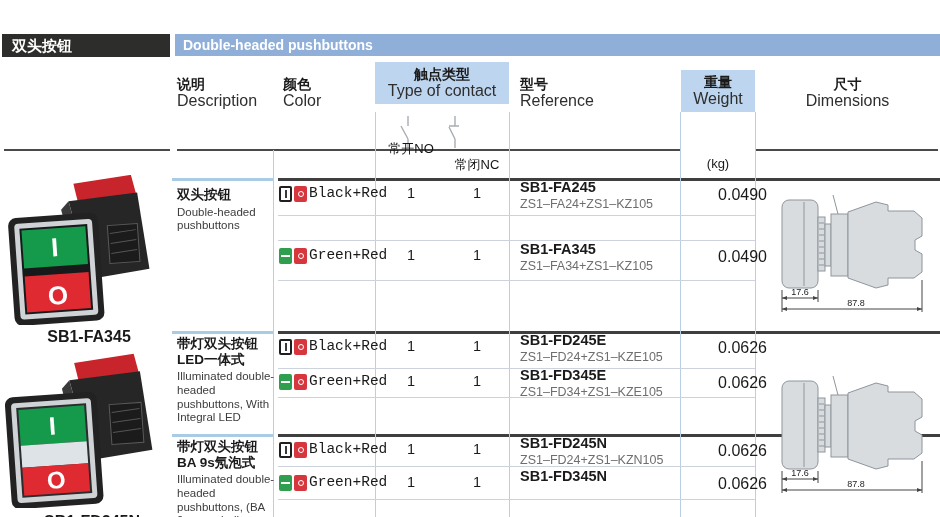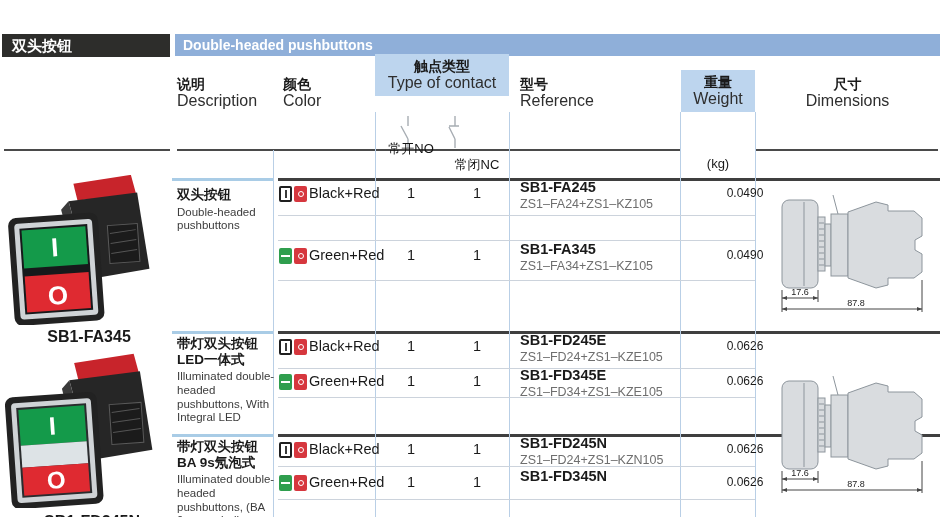--- a/index.html
+++ b/index.html
@@ -26,27 +26,27 @@
   .row{position:absolute;left:0;width:940px;height:34px;}
   .swpair{position:absolute;left:279px;top:4px;display:flex;gap:2px;}
   .sw{position:relative;width:13px;height:16px;border-radius:2px;display:inline-block;box-sizing:border-box;}
   .sw-blackface{background:#fff;border:2px solid #1f1f1f;}
   .sw-blackface i{position:absolute;left:50%;top:2px;bottom:2px;width:2px;background:#3a3a3a;transform:translateX(-50%);}
   .sw-green{background:#2f9e4e;}
   .sw-green i{position:absolute;left:2px;right:2px;top:50%;height:2px;background:#fff;transform:translateY(-50%);}
   .sw-red{background:#d6373e;}
   .sw-red i{position:absolute;width:6px;height:6px;border:1.5px solid #fff;border-radius:50%;
             left:50%;top:50%;transform:translate(-50%,-50%);box-sizing:border-box;}
-  .clabel{position:absolute;left:309px;top:3px;font-size:14.5px;}
+  .clabel{position:absolute;left:309px;top:3px;font-size:14.5px;font-family:Liberation Mono, monospace;}
   .cno{position:absolute;left:378px;width:66px;top:3px;text-align:center;font-size:14.5px;}
   .cnc{position:absolute;left:446px;width:62px;top:3px;text-align:center;font-size:14.5px;}
   .cref{position:absolute;left:520px;top:-2px;line-height:1.1;}
   .cref .rb{font-size:14.5px;font-weight:bold;}
   .cref .rs{font-size:12.5px;color:#6e6e6e;margin-top:2px;}
-  .cweight{position:absolute;left:708px;width:74px;top:4px;text-align:center;font-size:12px;}
+  .cweight{position:absolute;left:693px;width:74px;top:4px;text-align:right;font-size:16px;}
   
   .desc{position:absolute;left:177px;width:99px;line-height:1.15;}
   .desc .cn{font-size:13.5px;font-weight:bold;}
   .desc .en{font-size:11.5px;color:#3c3c3c;margin-top:3px;line-height:1.2;}
   
   .caption{position:absolute;font-size:16px;font-weight:bold;text-align:center;}
   .kg{position:absolute;font-size:13px;}
   .nonc{position:absolute;font-size:13px;text-align:center;color:#141414;}
 </style>
 </head>
@@ -58,21 +58,21 @@
   <div class="abs bar-blue">Double-headed pushbuttons</div>
 
   <div class="abs colhead" style="left:177px;top:44px;">
     <div>说明</div>
     <div class="en">Description</div>
   </div>
   <div class="abs colhead" style="left:283px;top:44px;">
     <div>颜色</div>
     <div class="en">Color</div>
   </div>
-  <div class="abs colhead bluebox" style="left:375px;top:22px;width:134px;height:42px;">
+  <div class="abs colhead bluebox" style="left:375px;top:30px;width:134px;height:42px;">
     <div>触点类型</div>
     <div class="en">Type of contact</div>
   </div>
   <div class="abs colhead" style="left:520px;top:44px;">
     <div>型号</div>
     <div class="en">Reference</div>
   </div>
   <div class="abs colhead center" style="left:757px;top:44px;width:181px;">
     <div>尺寸</div>
     <div class="en">Dimensions</div>

